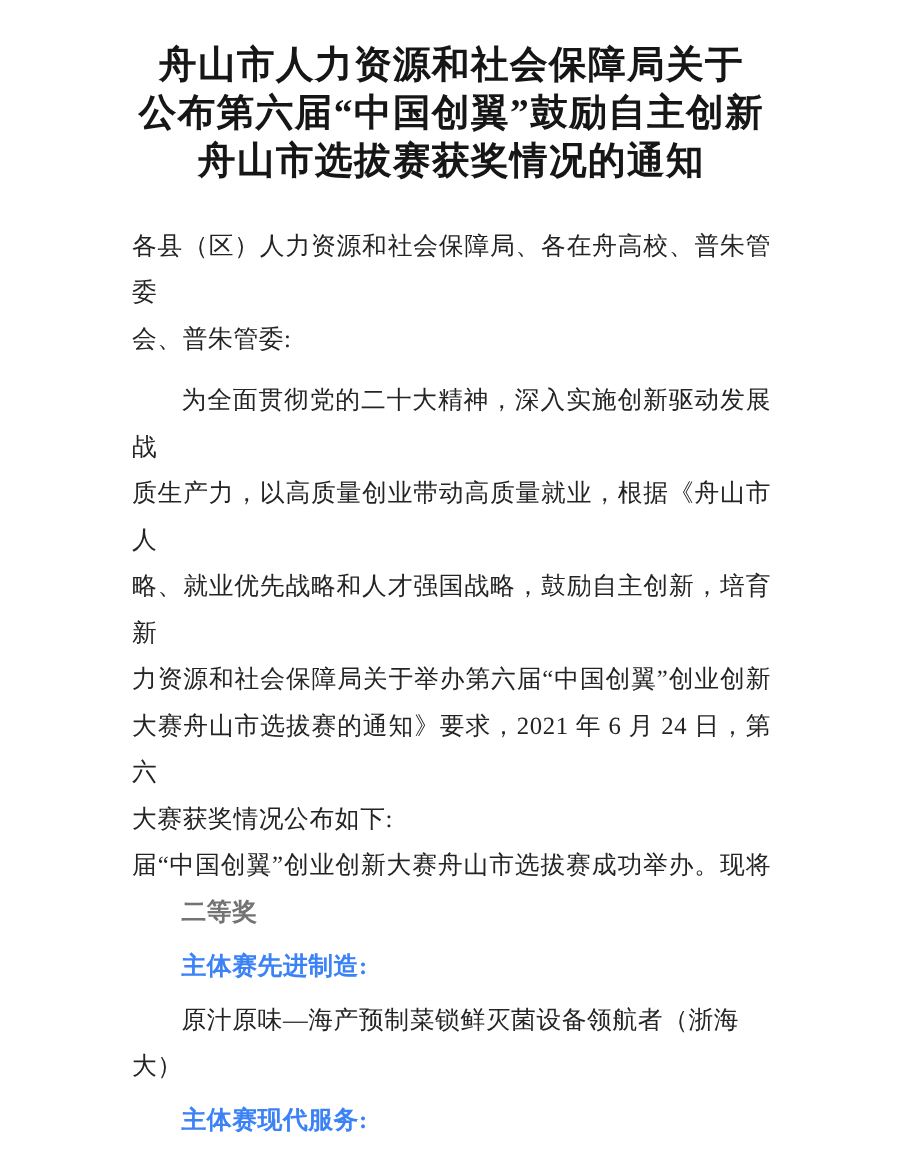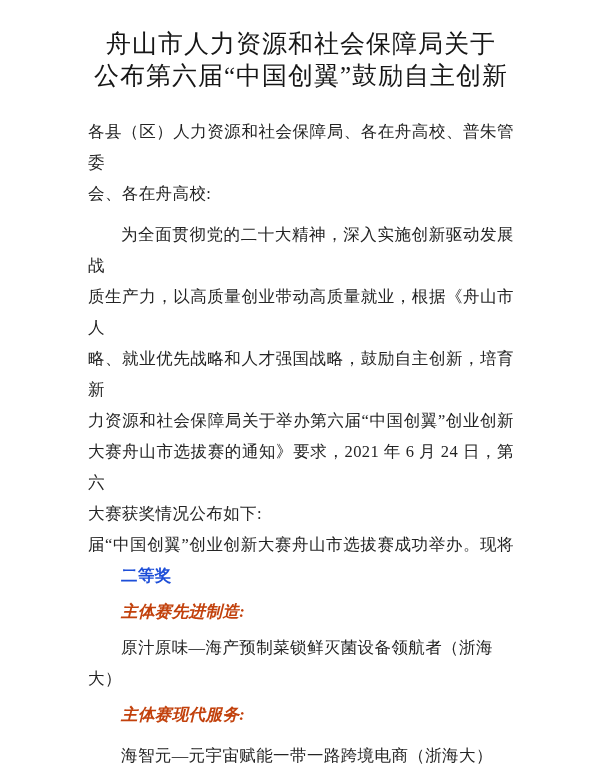--- a/index.html
+++ b/index.html
@@ -12,54 +12,55 @@
     overflow: hidden;
   }
   .page {
     width: 602px; height: 768px;
     background: #ffffff;
     padding: 28px 88px 0 88px;
   }
   
   .doc-title {
     text-align: center;
-    font-weight: 400;
+    font-weight: 700;
     font-size: 25px;
     line-height: 32px;
     letter-spacing: 1px;
     color: #161616;
     margin-bottom: 24px;
   }
   
   .bodytext { font-size: 16.5px; line-height: 31px; letter-spacing: 0.4px; color: #242424; }
   .line { min-height: 31px; }
   .fill { text-align: justify; text-align-last: justify; }
   .indent { text-indent: 2em; margin-top: 10px; }
   .para-gap { margin-top: 6px; }
   
   .award-line { min-height: 31px; font-size: 16.5px; line-height: 31px; letter-spacing: 0.4px; }
-  .award-grade { font-weight: 700; color: #1d4ed8; margin-top: 0; }
-  .award-heading { font-weight: 700; color: #c2410c; font-style: italic; }
+  .award-grade { font-weight: 700; color: #737373; margin-top: 0; }
+  .award-heading { font-weight: 700; color: #3b82f6; }
   .gap { margin-top: 5px; }
 </style>
 </head>
 <body>
 
 <div class="page">
 
   <div class="doc-title">
     <div class="title-line">舟山市人力资源和社会保障局关于</div>
     <div class="title-line">公布第六届“中国创翼”鼓励自主创新</div>
+    <div class="title-line">舟山市选拔赛获奖情况的通知</div>
   </div>
 
   <div class="bodytext">
 
     <div class="salutation">
       <div class="line fill">各县（区）人力资源和社会保障局、各在舟高校、普朱管委</div>
-      <div class="line">会、各在舟高校:</div>
+      <div class="line">会、普朱管委:</div>
     </div>
 
     <div class="intro para-gap">
       <div class="line fill indent">为全面贯彻党的二十大精神，深入实施创新驱动发展战</div>
       <div class="line fill">质生产力，以高质量创业带动高质量就业，根据《舟山市人</div>
       <div class="line fill">略、就业优先战略和人才强国战略，鼓励自主创新，培育新</div>
       <div class="line fill">力资源和社会保障局关于举办第六届“中国创翼”创业创新</div>
       <div class="line fill">大赛舟山市选拔赛的通知》要求，2021 年 6 月 24 日，第六</div>
       <div class="line">大赛获奖情况公布如下:</div>
       <div class="line fill">届“中国创翼”创业创新大赛舟山市选拔赛成功举办。现将</div>

